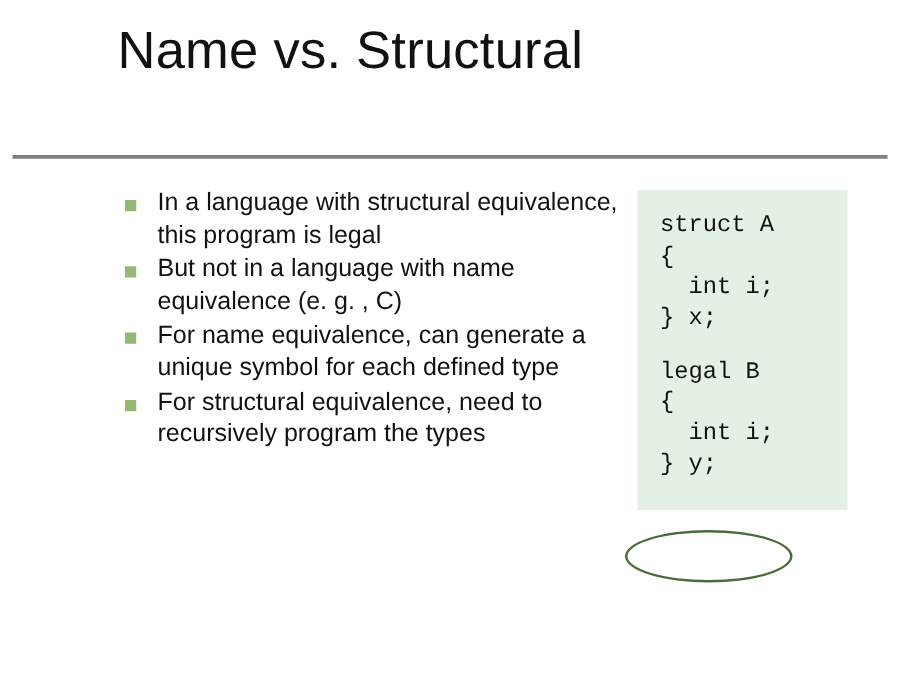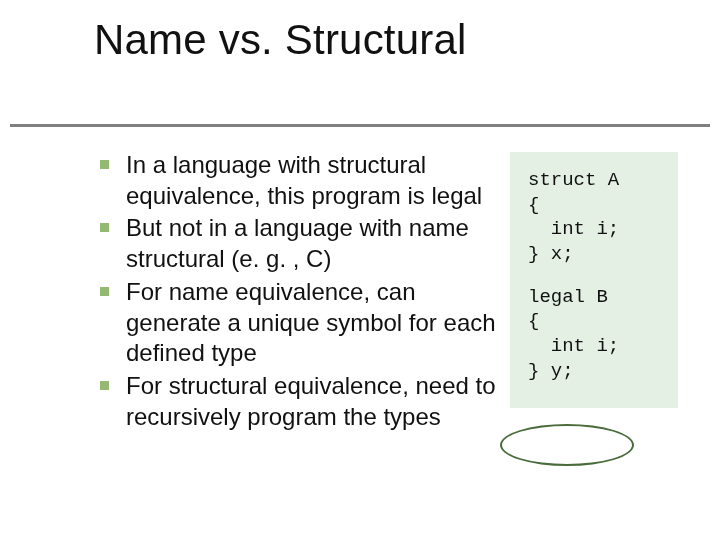--- a/index.html
+++ b/index.html
@@ -42,21 +42,21 @@
     width: 400px;
   }
   ul.bullets {
     margin: 0;
     padding: 0;
     list-style: none;
   }
   ul.bullets > li {
     position: relative;
     padding-left: 30px;
-    font-size: 24px;
+    font-size: 20px;
     line-height: 1.28;
     color: #111;
     margin: 0 0 2px 0;
     font-weight: 400;
   }
   ul.bullets > li::before {
     content: "";
     position: absolute;
     left: 4px;
     top: 10px;
@@ -102,21 +102,21 @@
 
   <div class="title">
     <span>Name vs. Structural</span><br>
   </div>
 
   <div class="title-underline"></div>
 
   <div class="content">
     <ul class="bullets">
       <li>In a language with structural equivalence, this program is legal</li>
-      <li>But not in a language with name structural (e. g. , C)</li>
+      <li>But not in a language with name equivalence (e. g. , C)</li>
       <li>For name equivalence, can generate a unique symbol for each defined type</li>
       <li>For structural equivalence, need to recursively program the types</li>
     </ul>
   </div>
 
   <div class="codebox">
     <div class="code-block">
       <pre>struct A
 {
   int i;

